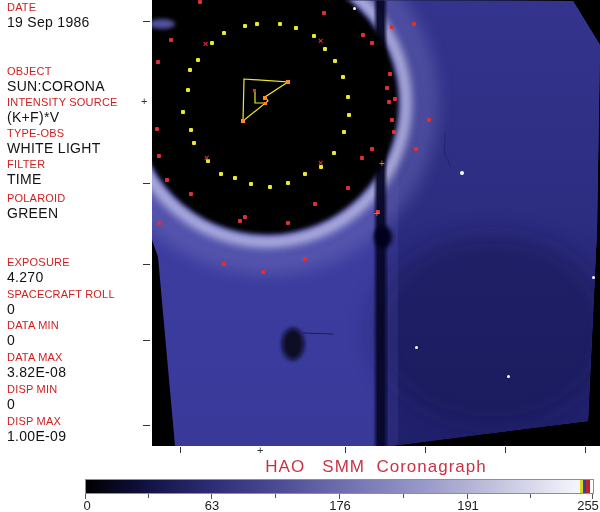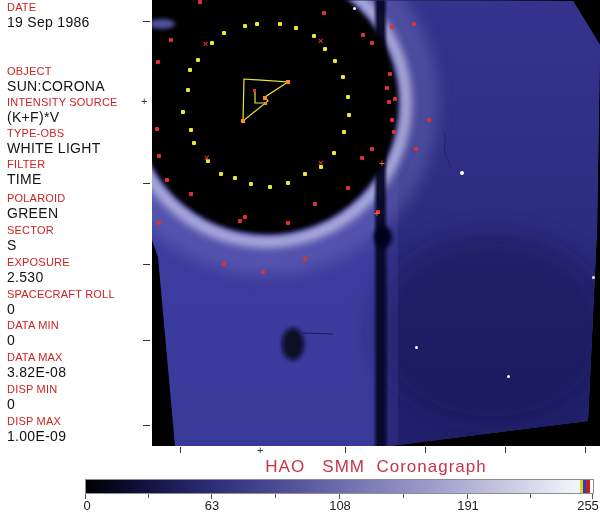--- a/index.html
+++ b/index.html
@@ -58,27 +58,23 @@
       <div class="meta-value">WHITE LIGHT</div>
     </div>
   <div class="meta-block" style="top:159px">
       <div class="meta-label">FILTER</div>
       <div class="meta-value">TIME</div>
     </div>
   <div class="meta-block" style="top:193px">
       <div class="meta-label">POLAROID</div>
       <div class="meta-value">GREEN</div>
     </div>
-  <div class="meta-block" style="top:225px">
-      <div class="meta-label">SECTOR</div>
-      <div class="meta-value">S</div>
-    </div>
   <div class="meta-block" style="top:257px">
       <div class="meta-label">EXPOSURE</div>
-      <div class="meta-value">2.530</div>
+      <div class="meta-value">4.270</div>
     </div>
   <div class="meta-block" style="top:289px">
       <div class="meta-label">SPACECRAFT ROLL</div>
       <div class="meta-value">0</div>
     </div>
   <div class="meta-block" style="top:320px">
       <div class="meta-label">DATA MIN</div>
       <div class="meta-value">0</div>
     </div>
   <div class="meta-block" style="top:352px">
@@ -265,15 +261,15 @@
     <div class="cb-tick" style="left: 339px; height: 5px;"></div>
     <div class="cb-tick" style="left: 467px; height: 5px;"></div>
     <div class="cb-tick" style="left: 592px; height: 5px;"></div>
     <div class="cb-tick" style="left: 148px; height: 4px;"></div>
     <div class="cb-tick" style="left: 275px; height: 4px;"></div>
     <div class="cb-tick" style="left: 403px; height: 4px;"></div>
     <div class="cb-tick" style="left: 530px; height: 4px;"></div>
   </div>
 <div class="cb-label" style="left:87px">0</div>
 <div class="cb-label" style="left:212px">63</div>
-<div class="cb-label" style="left:340px">108</div>
+<div class="cb-label" style="left:340px">176</div>
 <div class="cb-label" style="left:468px">191</div>
 <div class="cb-label" style="left:588px">255</div>
 
 </body></html>

